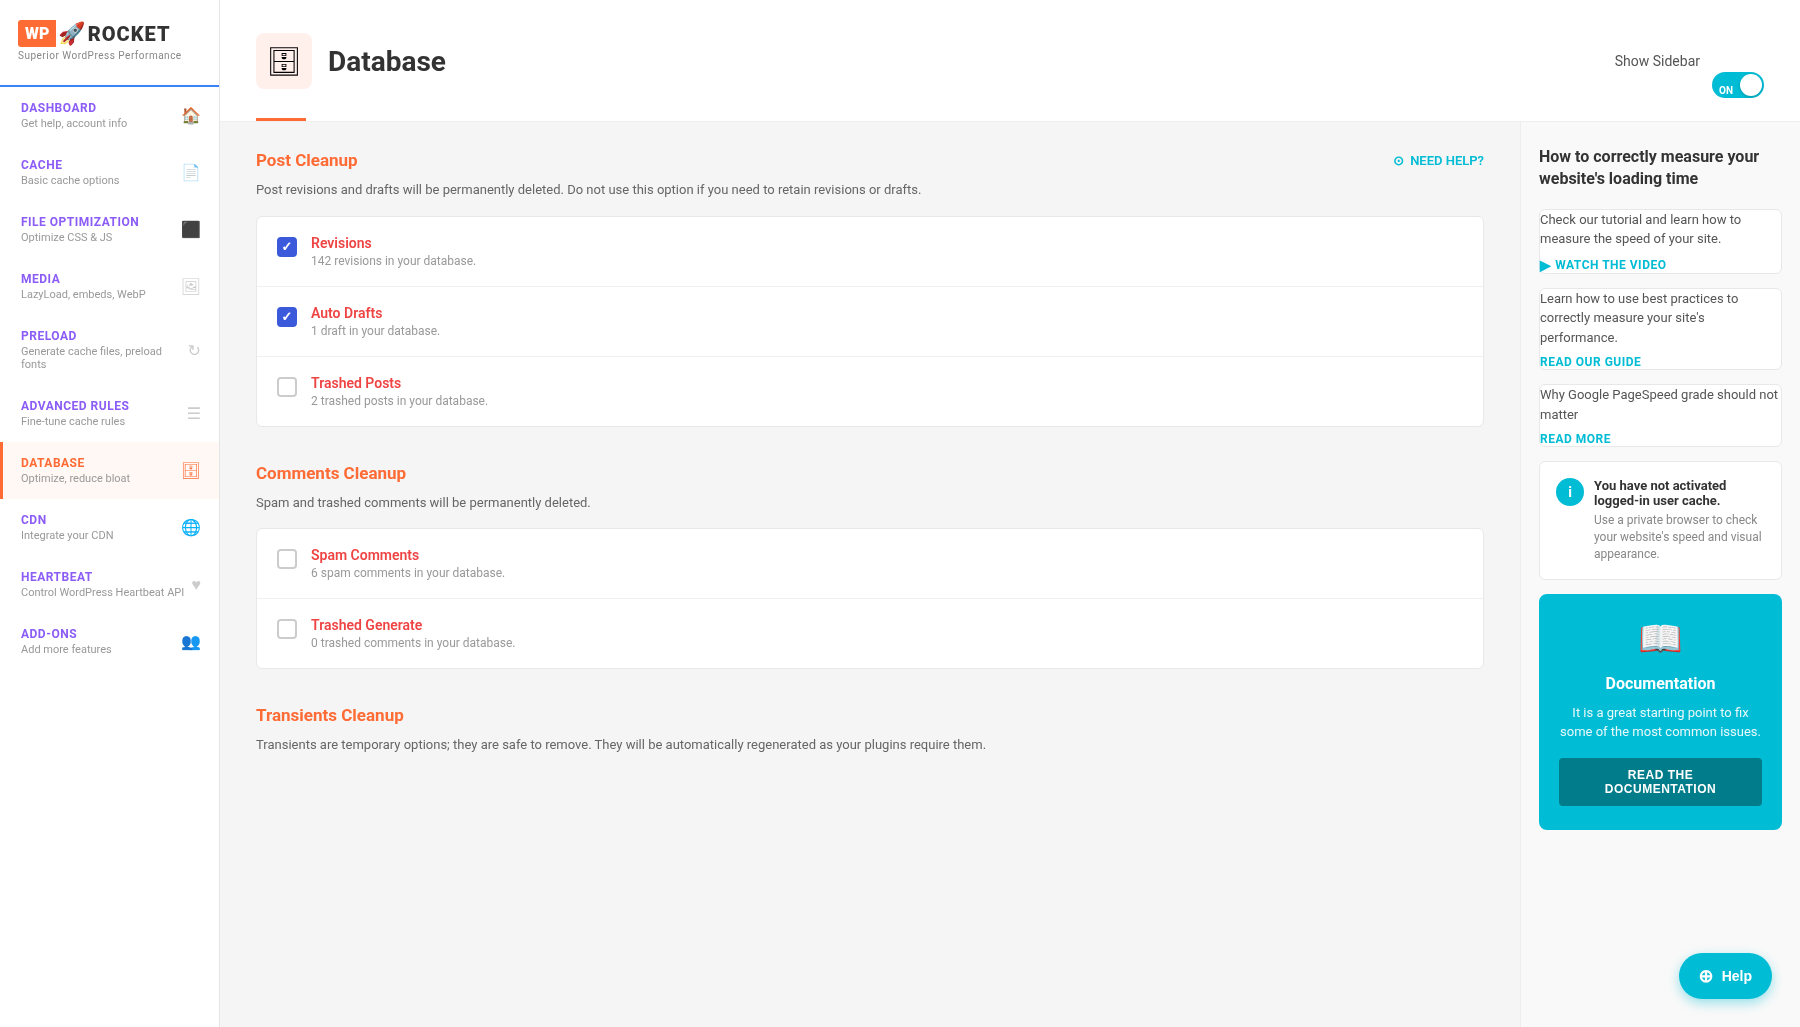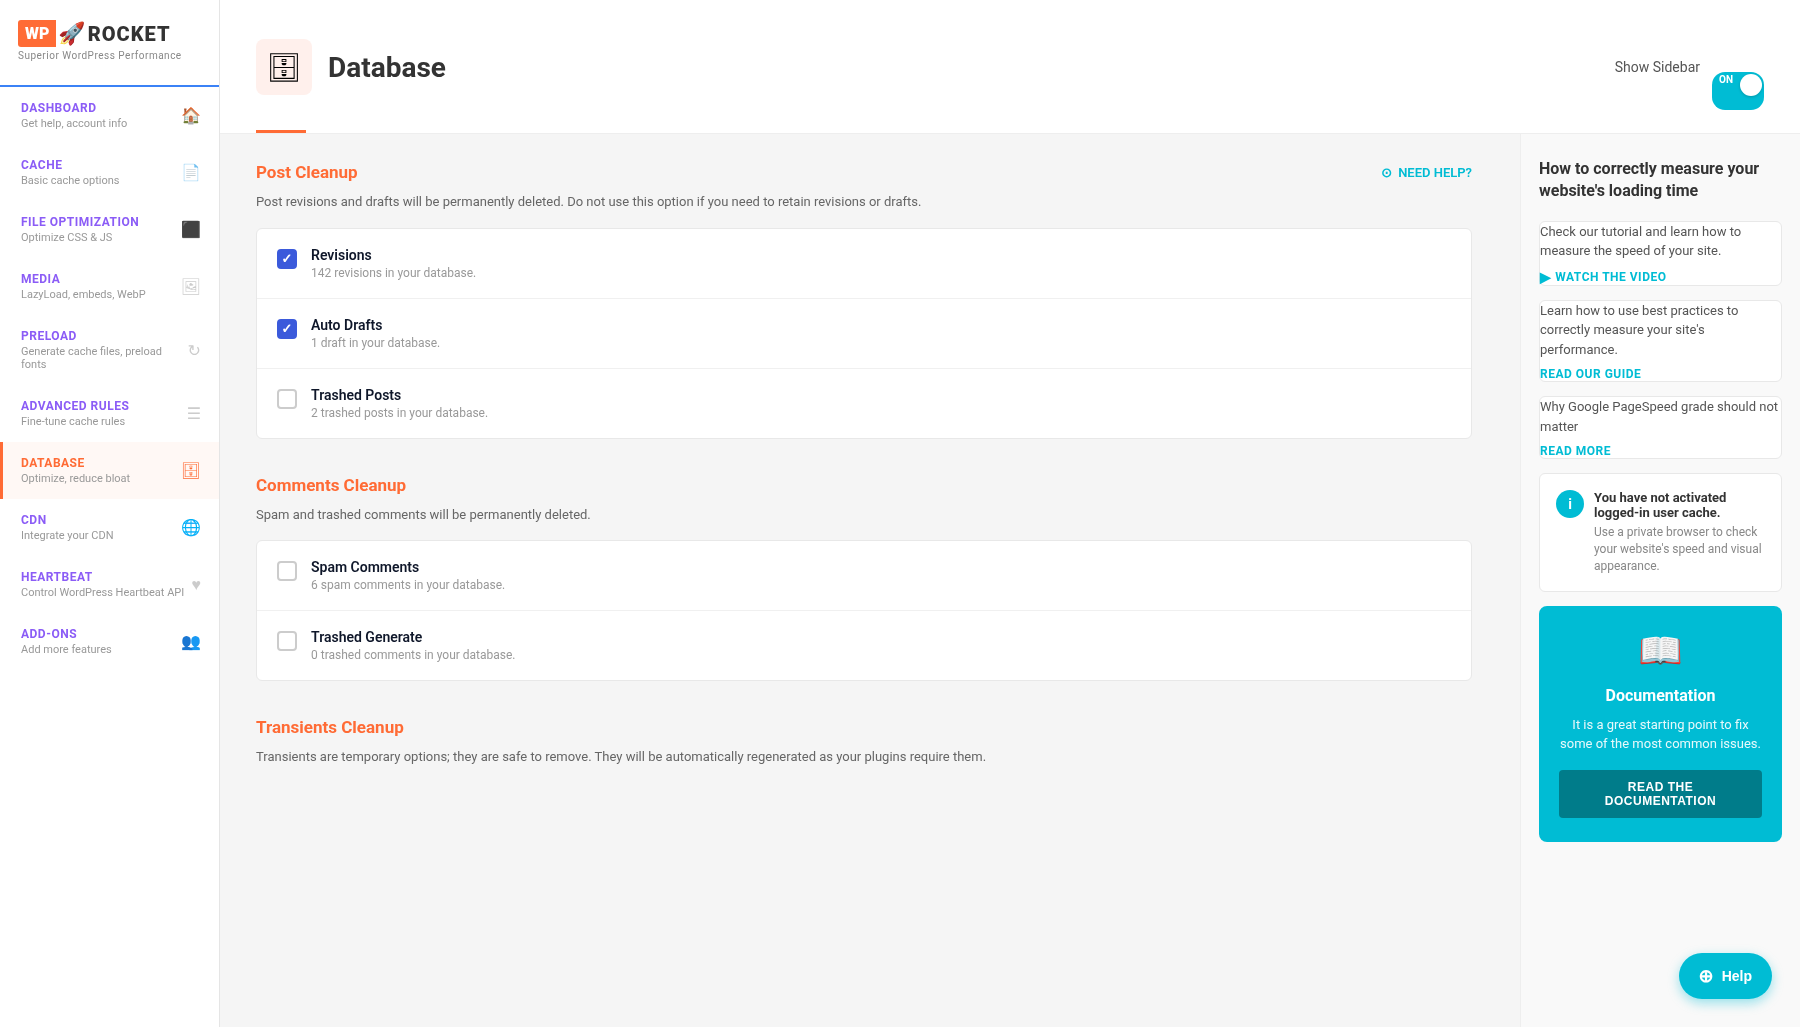--- a/index.html
+++ b/index.html
@@ -123,25 +123,25 @@
       display: flex;
       align-items: center;
       gap: 12px;
     }
     .show-sidebar-label {
       font-size: 14px;
       color: #555;
     }
     .toggle-track {
       width: 52px;
-      height: 38px;
+      height: 26px;
       background: #00bcd4;
       border-radius: 13px;
       display: flex;
-      align-items: flex-start;
+      align-items: flex-end;
       padding: 2px;
       position: relative;
       cursor: pointer;
       margin-top: 48px;
     }
     .toggle-label-on {
       font-size: 10px;
       font-weight: 700;
       color: white;
       padding-left: 5px;
@@ -158,21 +158,21 @@
     .header-underline {
       height: 3px;
       width: 50px;
       background: #ff6b35;
       margin-top: 0;
     }
 
     
     .content-area {
       display: flex;
-      gap: 12px;
+      gap: 0;
       padding: 0;
       flex: 1;
     }
 
     .main-panel {
       flex: 1;
       padding: 28px 36px;
     }
 
     
@@ -241,21 +241,21 @@
     .option-checkbox.checked::after {
       content: '✓';
       color: white;
       font-size: 13px;
       font-weight: 700;
     }
     .option-text { flex: 1; }
     .option-name {
       font-size: 14px;
       font-weight: 600;
-      color: #0f172a;
+      color: #ef4444;
       margin-bottom: 3px;
     }
     .option-detail {
       font-size: 12px;
       color: #999;
     }
 
     
     .right-sidebar {
       width: 280px;

